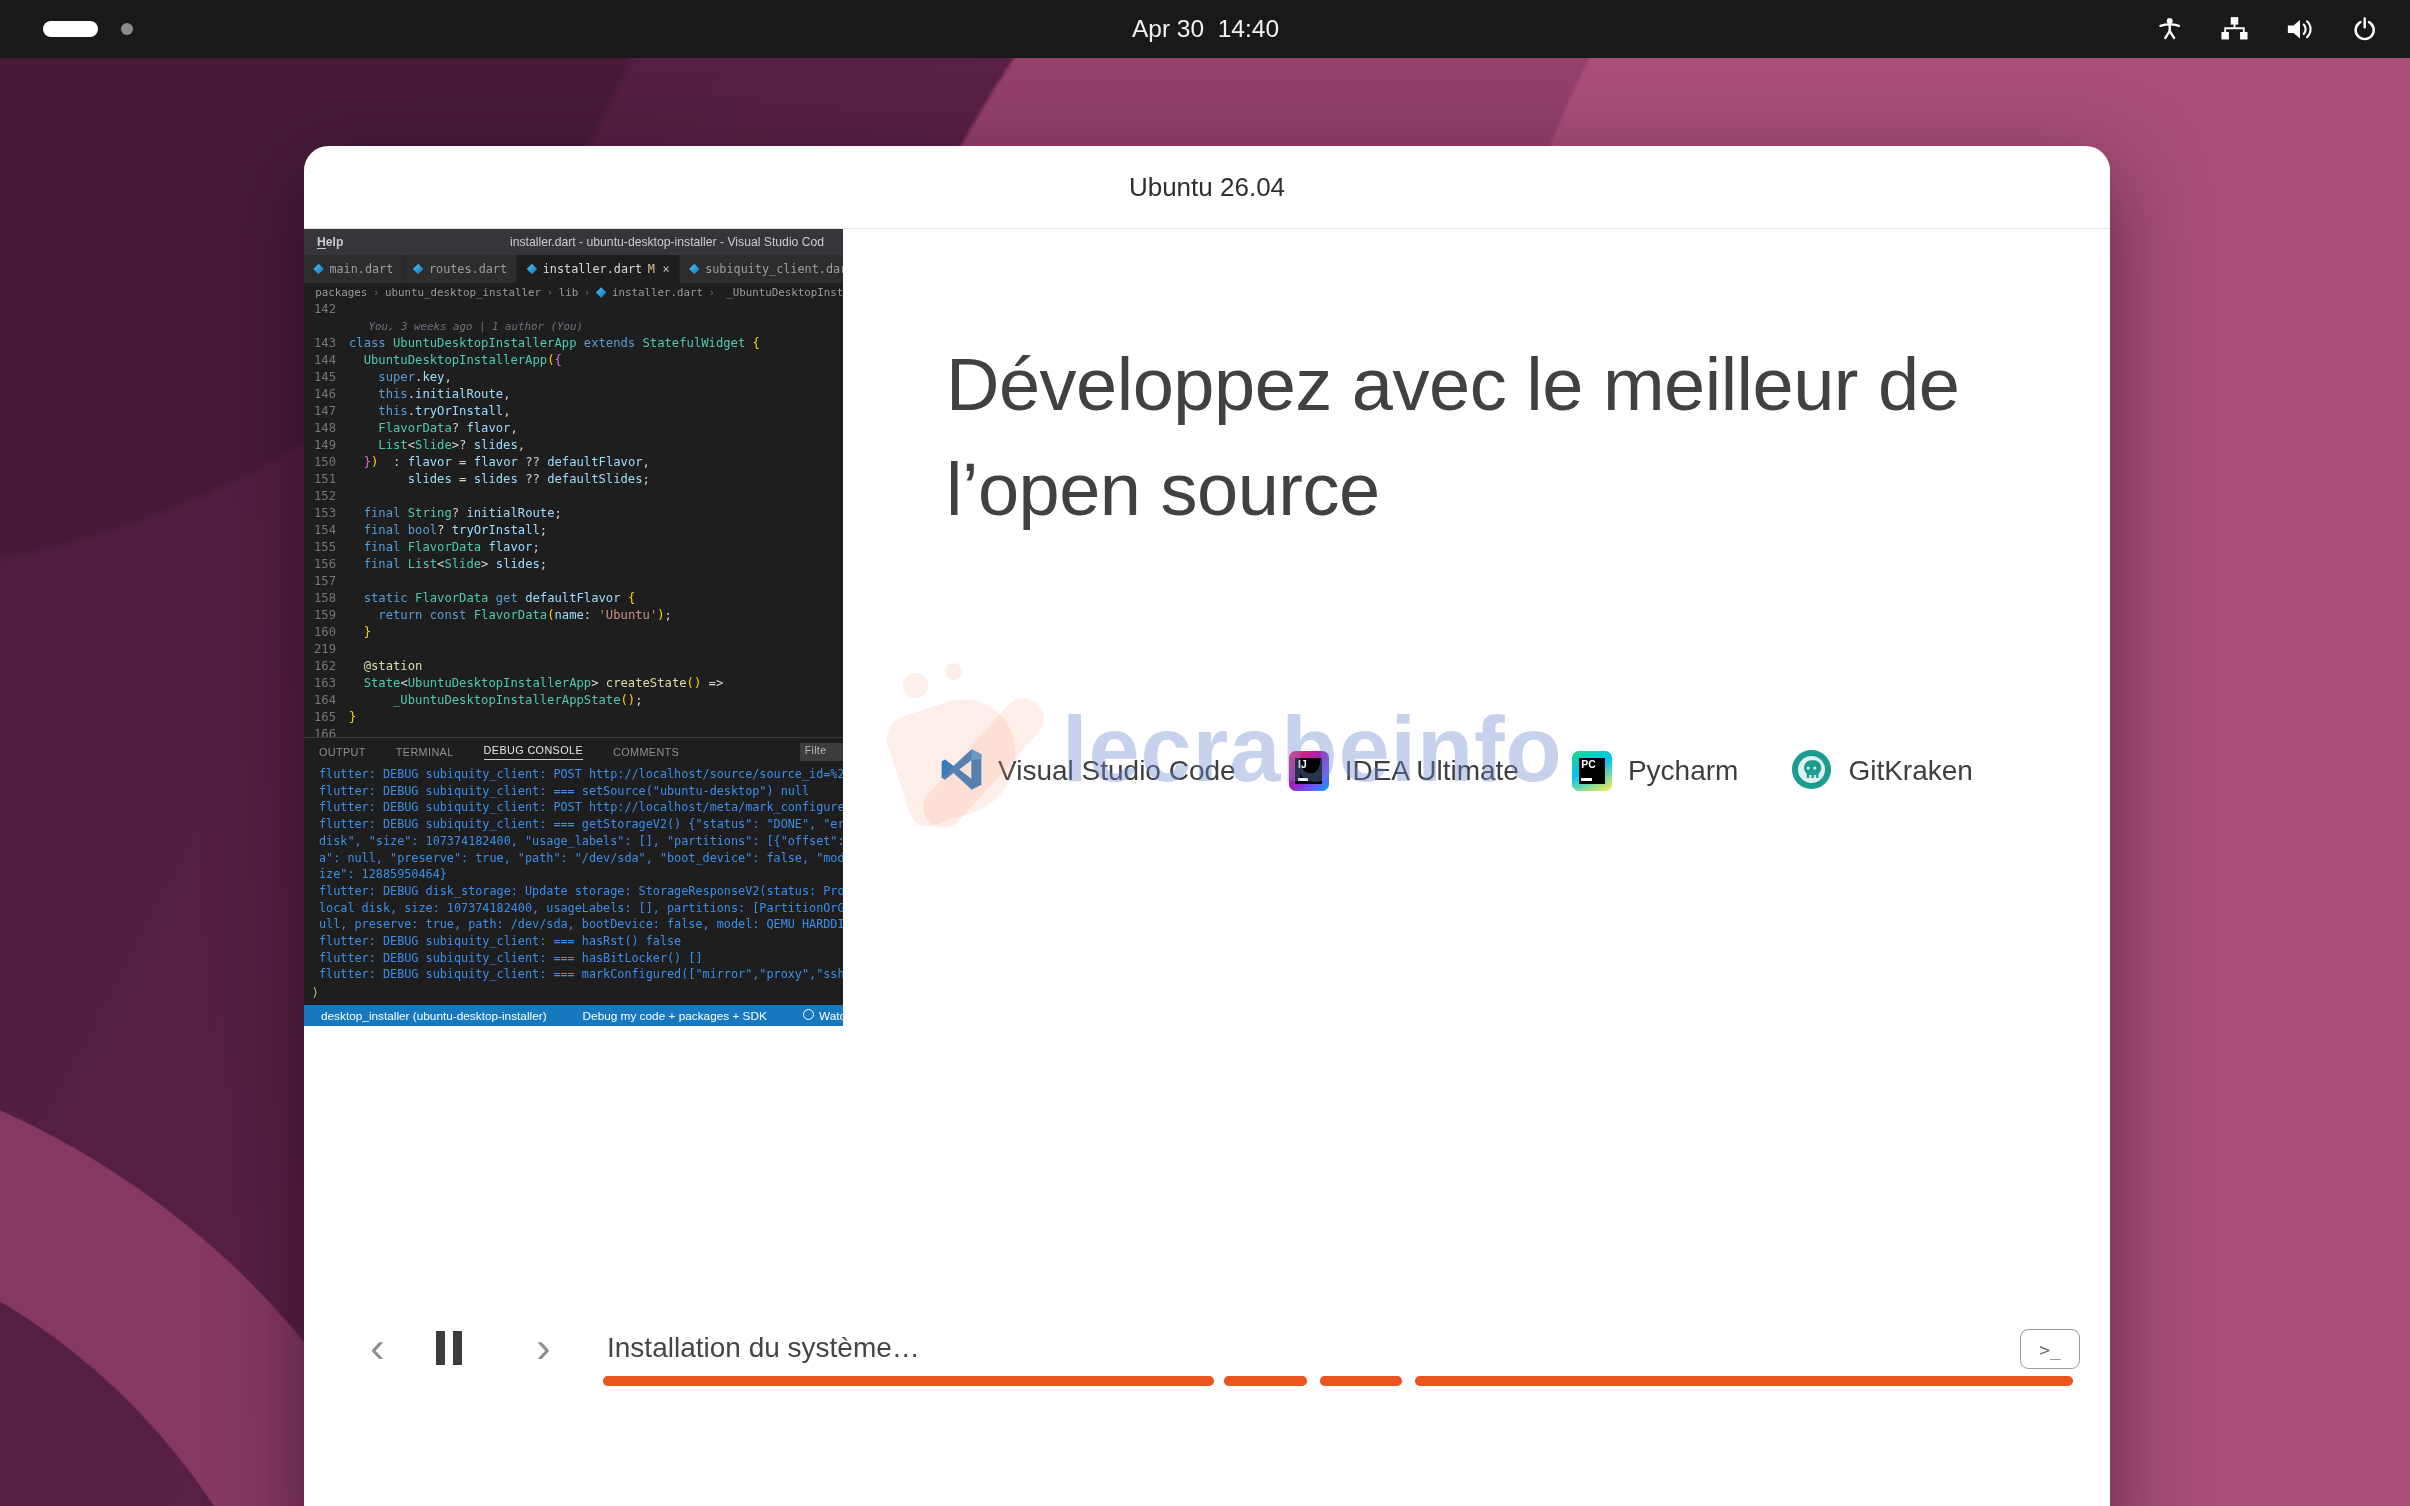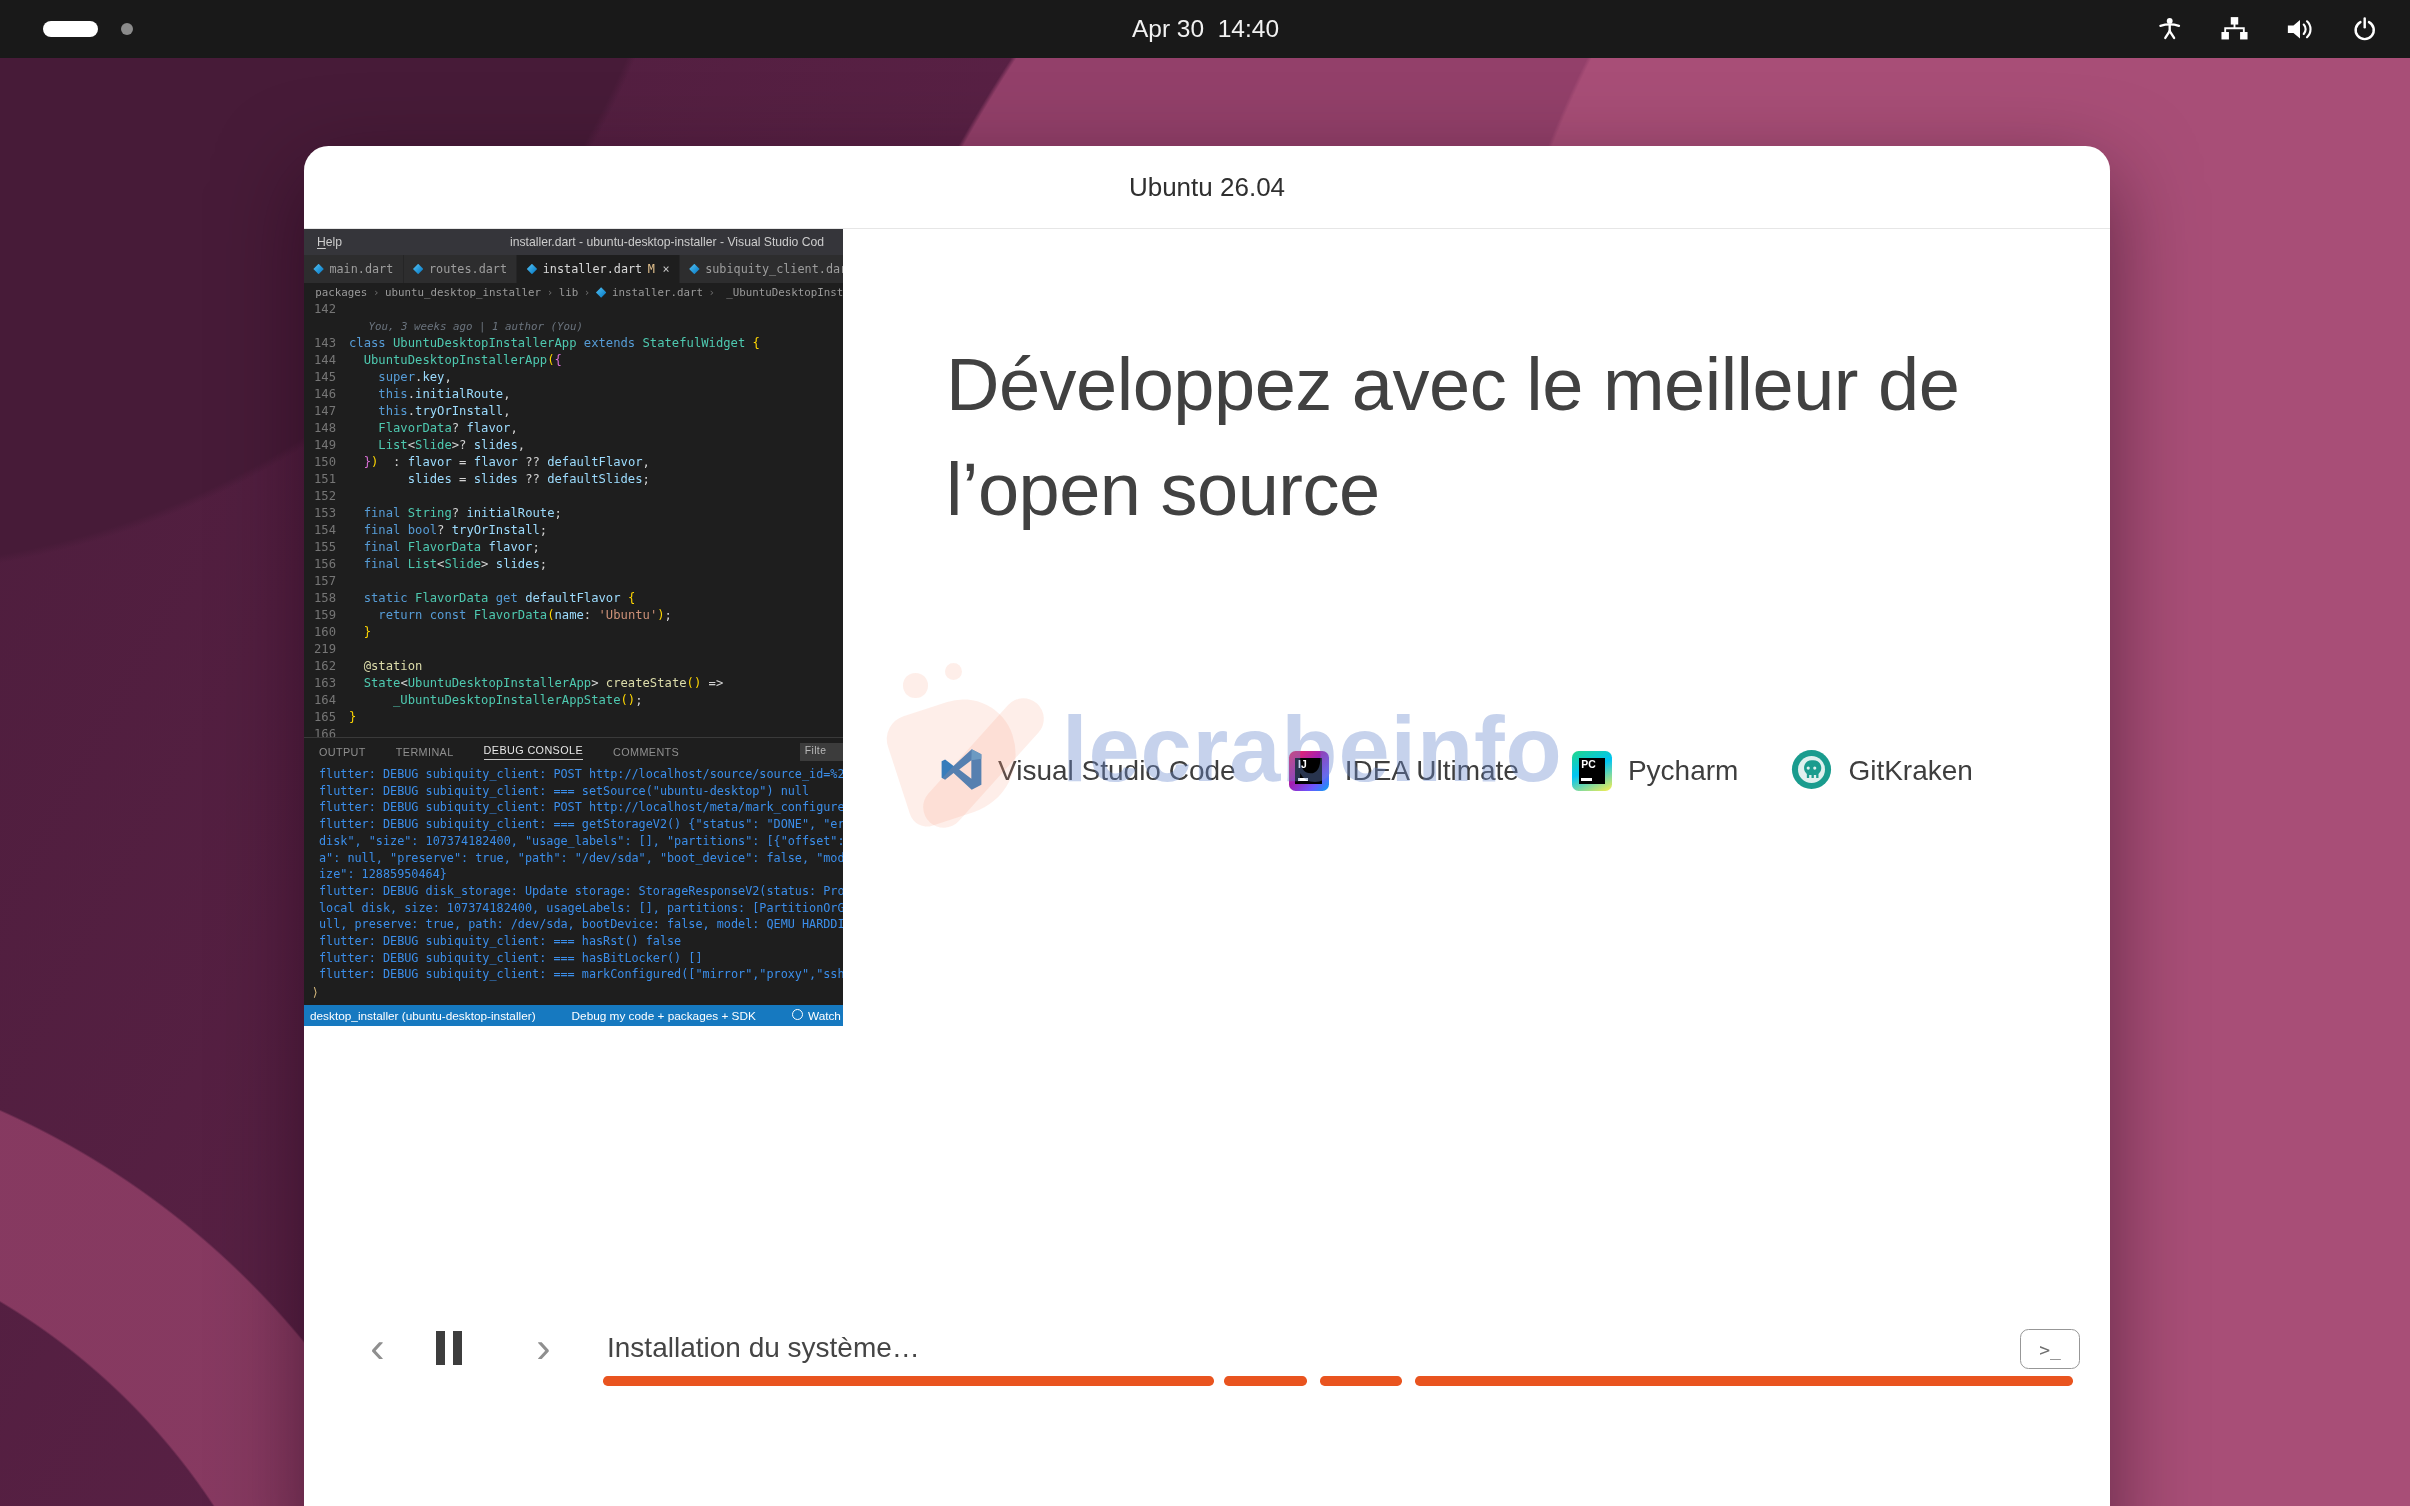--- a/index.html
+++ b/index.html
@@ -58,21 +58,21 @@
   .progress i{display:block;height:10.4px;background:#e9541f;border-radius:4.7px;}
   .term-btn{position:absolute;left:1716px;top:1183px;width:60px;height:40px;border:1.9px solid #979797;
     border-radius:8.5px;display:flex;align-items:center;justify-content:center;
     color:#6f6f6f;font-size:18px;font-family:"DejaVu Sans Mono",monospace;box-sizing:border-box;}
 
   
   .vsc{position:absolute;left:0;top:83px;width:539px;height:797px;background:#1e1e1e;overflow:hidden;
     font-family:"DejaVu Sans Mono",monospace;}
   .vsc-title{position:absolute;left:0;top:0;width:100%;height:26px;background:#35353a;
     font-family:"Liberation Sans",sans-serif;font-size:12.2px;color:#cccccc;}
-  .vsc-help{position:absolute;left:13px;top:5.6px;}
+  .vsc-help{position:absolute;left:13px;top:5.6px;font-weight:bold;}
   .vsc-help u{text-underline-offset:1.9px;}
   .vsc-wtitle{position:absolute;left:206px;top:5.6px;white-space:nowrap;}
   .vsc-tabs{position:absolute;left:0;top:26px;width:100%;height:28px;background:#252526;display:flex;}
   .tab{height:28px;display:flex;align-items:center;gap:5.6px;padding:0 9.4px;background:#2d2d2e;
     margin-right:0.9px;font-size:11.8px;color:#9d9d9d;white-space:nowrap;box-sizing:border-box;}
   .tab.active{background:#1e1e1e;color:#d8d8d8;}
   .tab .mod{color:#e2c08d;}
   .tab .close{color:#c5c5c5;margin-left:1.9px;}
   .dart-ic{display:inline-block;width:10.4px;height:10.4px;flex:0 0 10.4px;
     background:linear-gradient(135deg,#55c4f5,#0175c2);
@@ -94,21 +94,21 @@
   .ptabs{position:relative;height:28px;display:flex;align-items:center;gap:30px;padding-left:15px;
     font-family:"Liberation Sans",sans-serif;font-size:10.8px;letter-spacing:0.4px;color:#8f8f8f;}
   .ptab.active{color:#e7e7e7;border-bottom:0.9px solid #c9c9c9;padding-bottom:2.8px;}
   .pfilter{position:absolute;right:0px;top:4.7px;width:43px;height:18px;background:#3c3c3c;color:#b9b9b9;
     font-size:10.4px;padding:1.9px 0 0 4.7px;box-sizing:border-box;overflow:hidden;white-space:nowrap;}
   .console{position:absolute;left:0;top:28px;width:100%;height:218px;overflow:hidden;padding-left:15px;box-sizing:border-box;}
   .console div{font-size:11.8px;line-height:16.7px;color:#3b8eea;white-space:pre;}
   .prompt{position:absolute;left:7.5px;top:247px;color:#d7ba7d;font-size:12.2px;}
   .vsc-status{position:absolute;left:0;bottom:0;width:100%;height:21px;background:#1679c0;
     font-family:"Liberation Sans",sans-serif;font-size:11.8px;color:#ffffff;
-    display:flex;align-items:center;gap:36px;padding-left:6px;box-sizing:border-box;white-space:nowrap;}
+    display:flex;align-items:center;gap:36px;padding-left:17px;box-sizing:border-box;white-space:nowrap;}
   .watch-dot{display:inline-block;width:9.4px;height:9.4px;border:1.4px solid #fff;border-radius:50%;
     margin-right:4.7px;vertical-align:-0.9px;}
 </style>
 </head>
 <body>
 
 <div class="topbar">
   <div class="tb-left">
     <div class="tb-pill"></div>
     <div class="tb-dot"></div>

